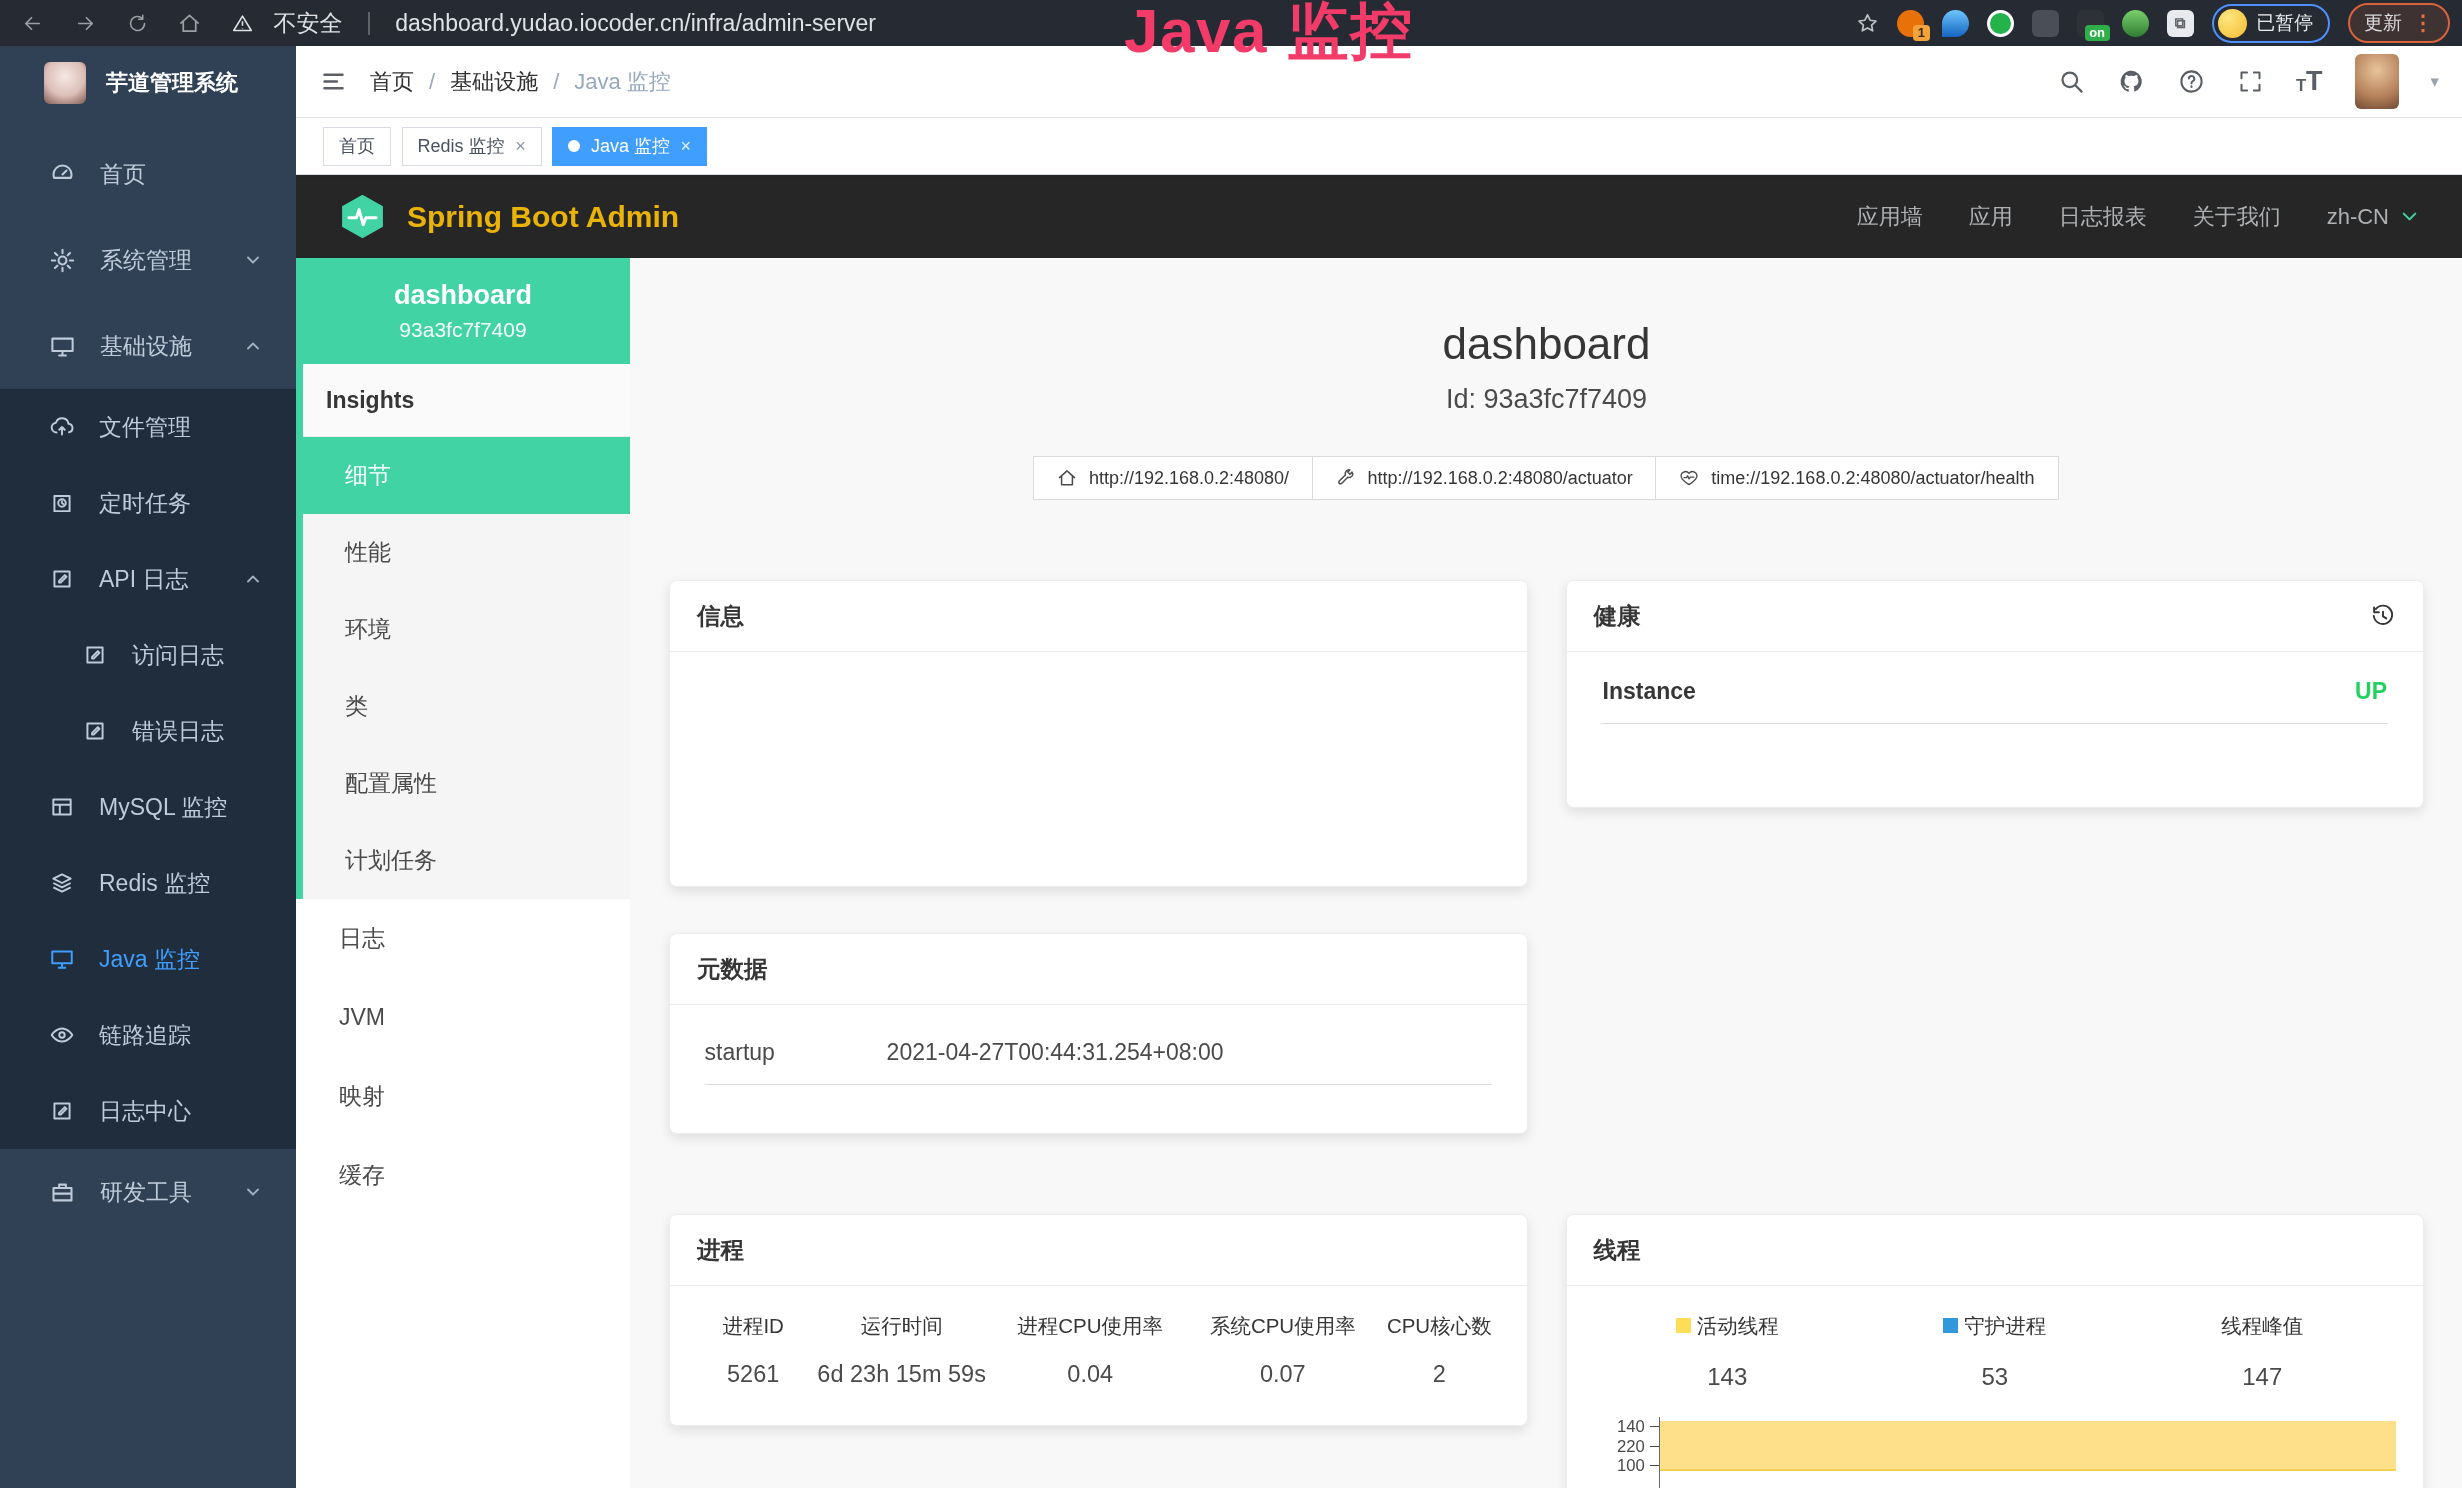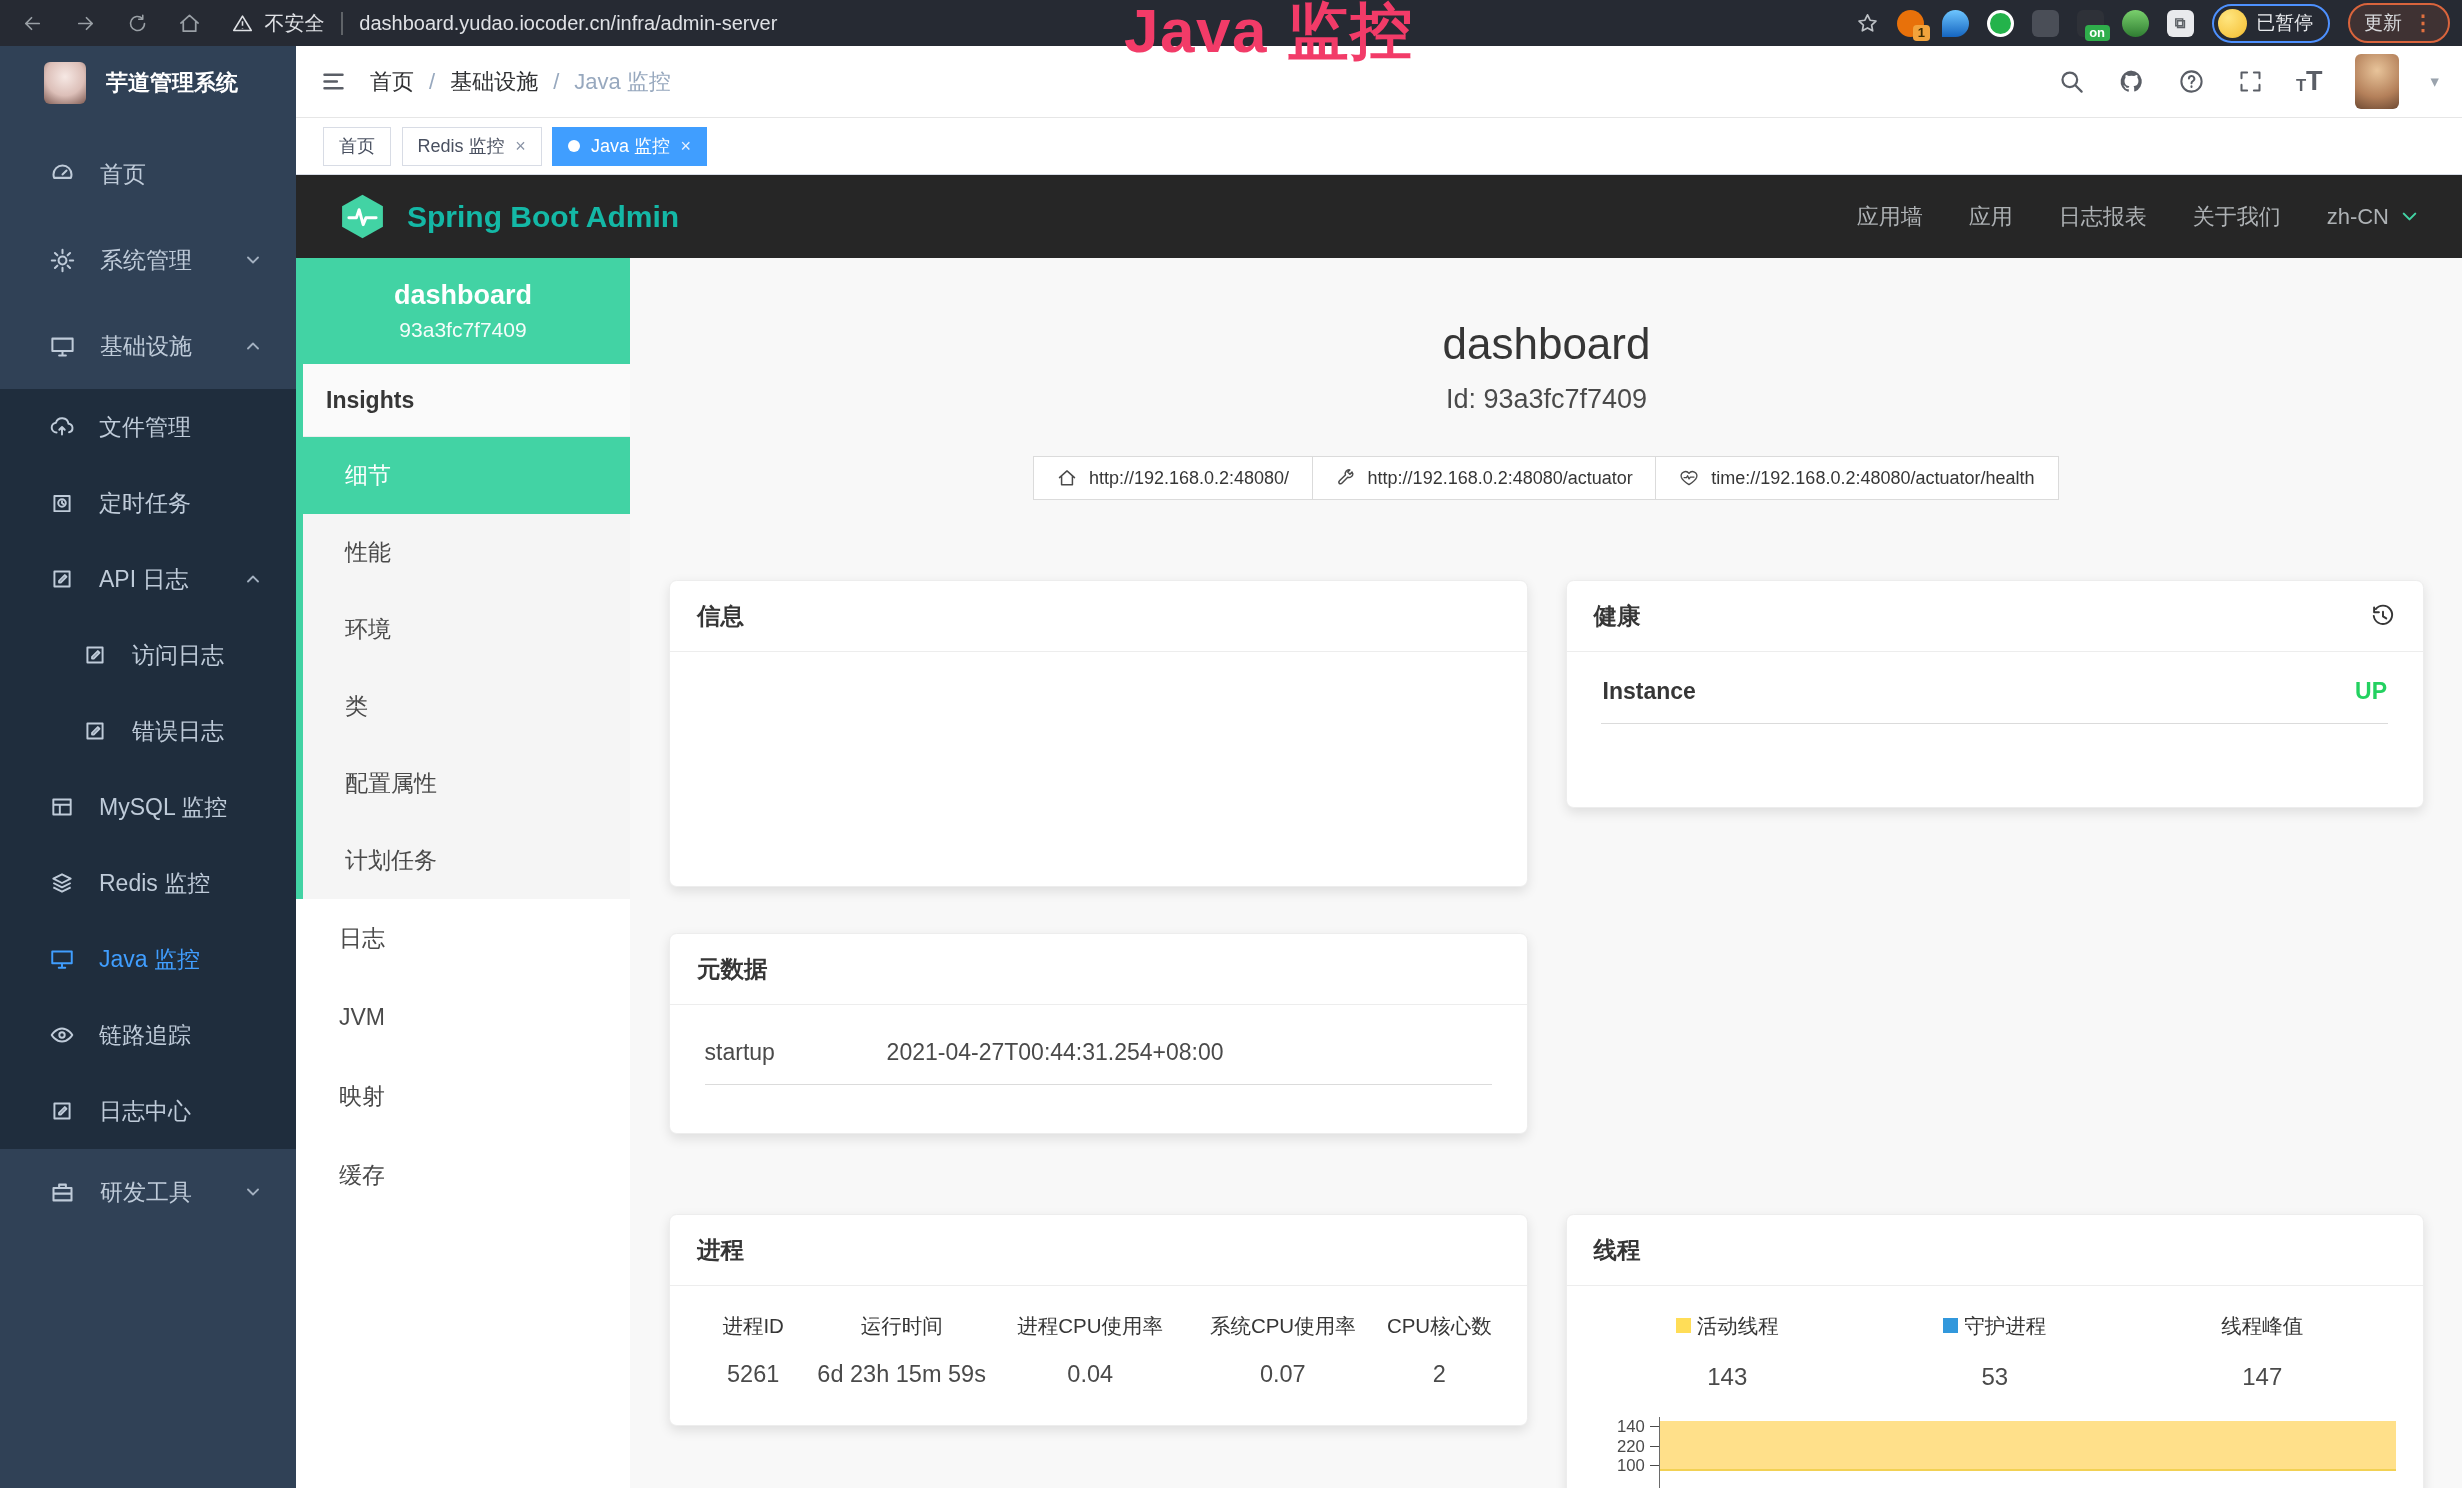--- a/index.html
+++ b/index.html
@@ -6,21 +6,21 @@
   *{box-sizing:border-box;}
   #screen{position:relative;width:2462px;height:1489px;overflow:hidden;
     font-family:"Liberation Sans",sans-serif;background:#f8f8f8;}
 
   .ic{display:inline-block;vertical-align:middle;}
 
   
   .chrome{position:absolute;top:0;left:0;width:100%;height:46px;background:#262a33;
     display:flex;align-items:center;color:#dfe1e5;z-index:40;}
   .chrome-nav{display:flex;align-items:center;gap:30px;padding:0 20px 0 21px;color:#9aa0a6;}
-  .addr{display:flex;align-items:center;gap:12px;font-size:20px;color:#dfe1e5;margin-left:10.6px;}
+  .addr{display:flex;align-items:center;gap:21px;font-size:23px;color:#dfe1e5;margin-left:10.6px;}
   .addr .sep{width:1.5px;height:23px;background:#5f6368;margin:0 4.6px;}
   .chrome-right{margin-left:auto;display:flex;align-items:center;gap:18px;padding-right:12px;}
   .extic{position:relative;width:27px;height:27px;border-radius:6px;display:flex;align-items:center;justify-content:center;font-size:15px;font-weight:bold;color:#fff;}
   .badge{position:absolute;right:-6px;bottom:-4.6px;background:#f2a33c;color:#3c2a00;font-size:13px;
     border-radius:3.8px;padding:0.8px 4.6px;font-weight:bold;line-height:1.1;}
   .badge.green{background:#2fae4b;color:#fff;}
   .pill-paused{display:flex;align-items:center;gap:9px;border:2.3px solid #4d90fe;border-radius:23px;
     padding:3px 15px 3px 4.6px;font-size:19px;color:#e8eaed;}
   .emoji-face{width:29px;height:29px;border-radius:50%;
     background:radial-gradient(circle at 35% 30%,#ffe680,#f7c948 70%,#e3a81e);}
@@ -68,21 +68,21 @@
     display:flex;align-items:center;padding:0 27px;gap:10.6px;position:relative;z-index:5;}
   .tag{height:39px;display:flex;align-items:center;padding:0 15px;border:0.8px solid #d8dce5;background:#fff;
     color:#495060;font-size:18px;gap:10.6px;cursor:pointer;}
   .tag .close{font-size:18px;color:#8a94a6;line-height:1;}
   .tag.active{background:#409eff;border-color:#409eff;color:#fff;}
   .tag.active .close{color:#e8f2ff;}
   .tag .dot{width:12px;height:12px;border-radius:50%;background:#fff;}
 
   
   .sba-nav{height:83px;background:#262626;display:flex;align-items:center;padding:0 42px;}
-  .sba-brand{color:#14b8a6;font-size:30px;font-weight:bold;margin-left:20px;}
+  .sba-brand{color:#eab308;font-size:30px;font-weight:bold;margin-left:20px;}
   .sba-links{margin-left:auto;display:flex;align-items:center;gap:46px;font-size:22px;color:#aeb2b5;}
   .sba-link{cursor:pointer;}
   .locale{display:flex;align-items:center;gap:9px;}
   .locale .ic{color:#42d3a4;}
 
   
   .sba-side{position:absolute;top:212px;left:0;width:334px;height:1231px;background:#fff;box-shadow:0.8px 0 0 #ececec;}
   .green-head{height:106px;background:#42d3a4;color:#fff;display:flex;flex-direction:column;
     align-items:center;justify-content:center;gap:7.6px;cursor:pointer;}
   .gh-name{font-size:27px;font-weight:bold;}

